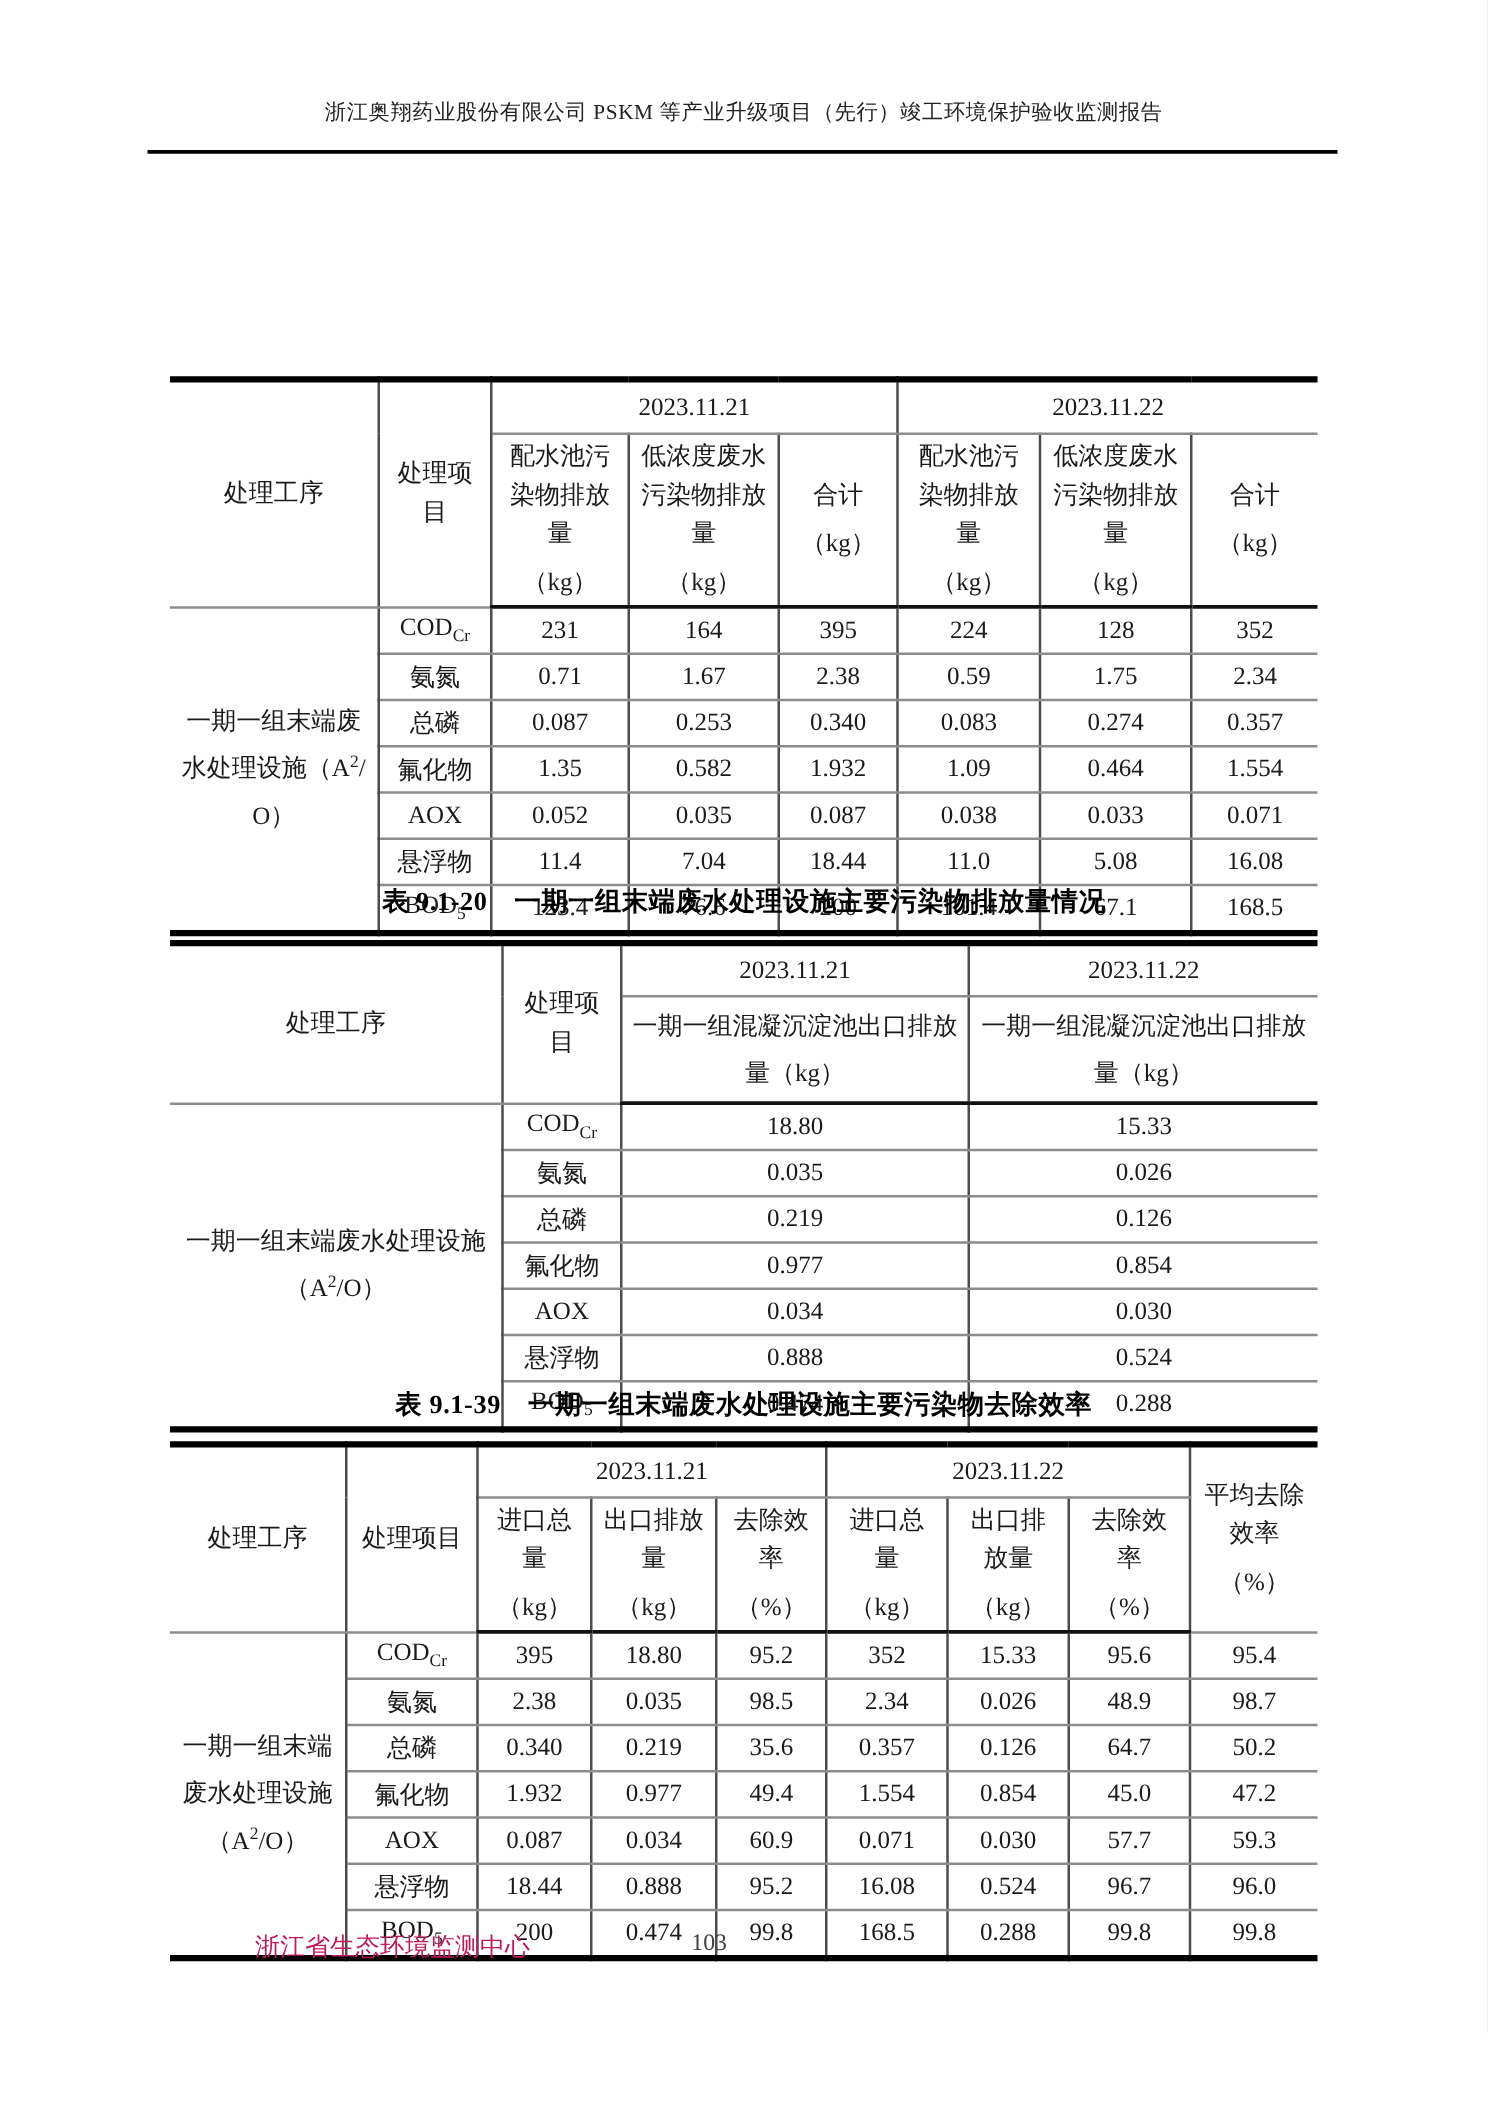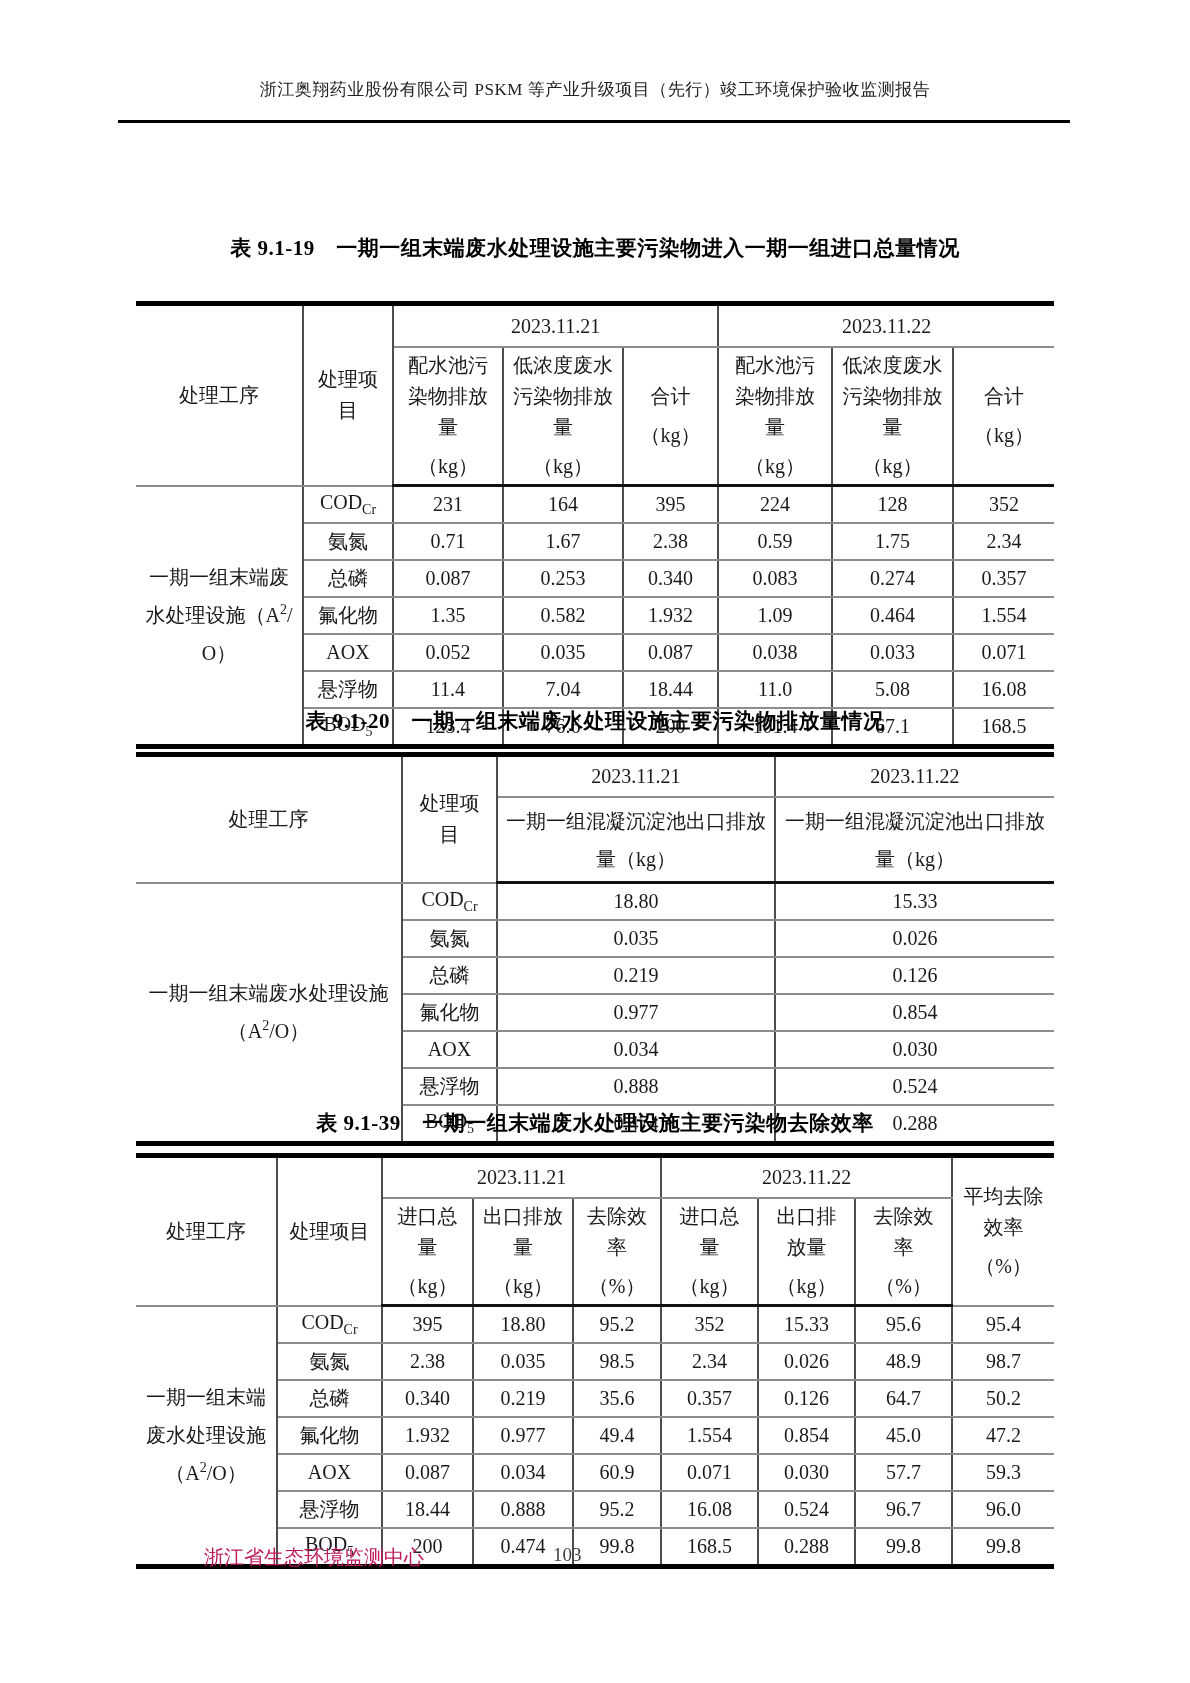--- a/index.html
+++ b/index.html
@@ -62,21 +62,20 @@
   }
 </style>
 </head>
 <body>
 
 <div class="page">
 
   <div class="doc-header">浙江奥翔药业股份有限公司 PSKM 等产业升级项目（先行）竣工环境保护验收监测报告</div>
   <div class="header-rule"></div>
 
-  <div class="tbl-title" style="top:234px;">表 9.1-19　一期一组末端废水处理设施主要污染物进入一期一组进口总量情况</div>
   <div class="tbl-wrap" style="top:301px;">
     <table class="t1">
       <colgroup>
         <col style="width:167px">
           <col style="width:90px">
           <col style="width:110px">
           <col style="width:120px">
         <col style="width:95px">
           <col style="width:114px">
           <col style="width:121px">

